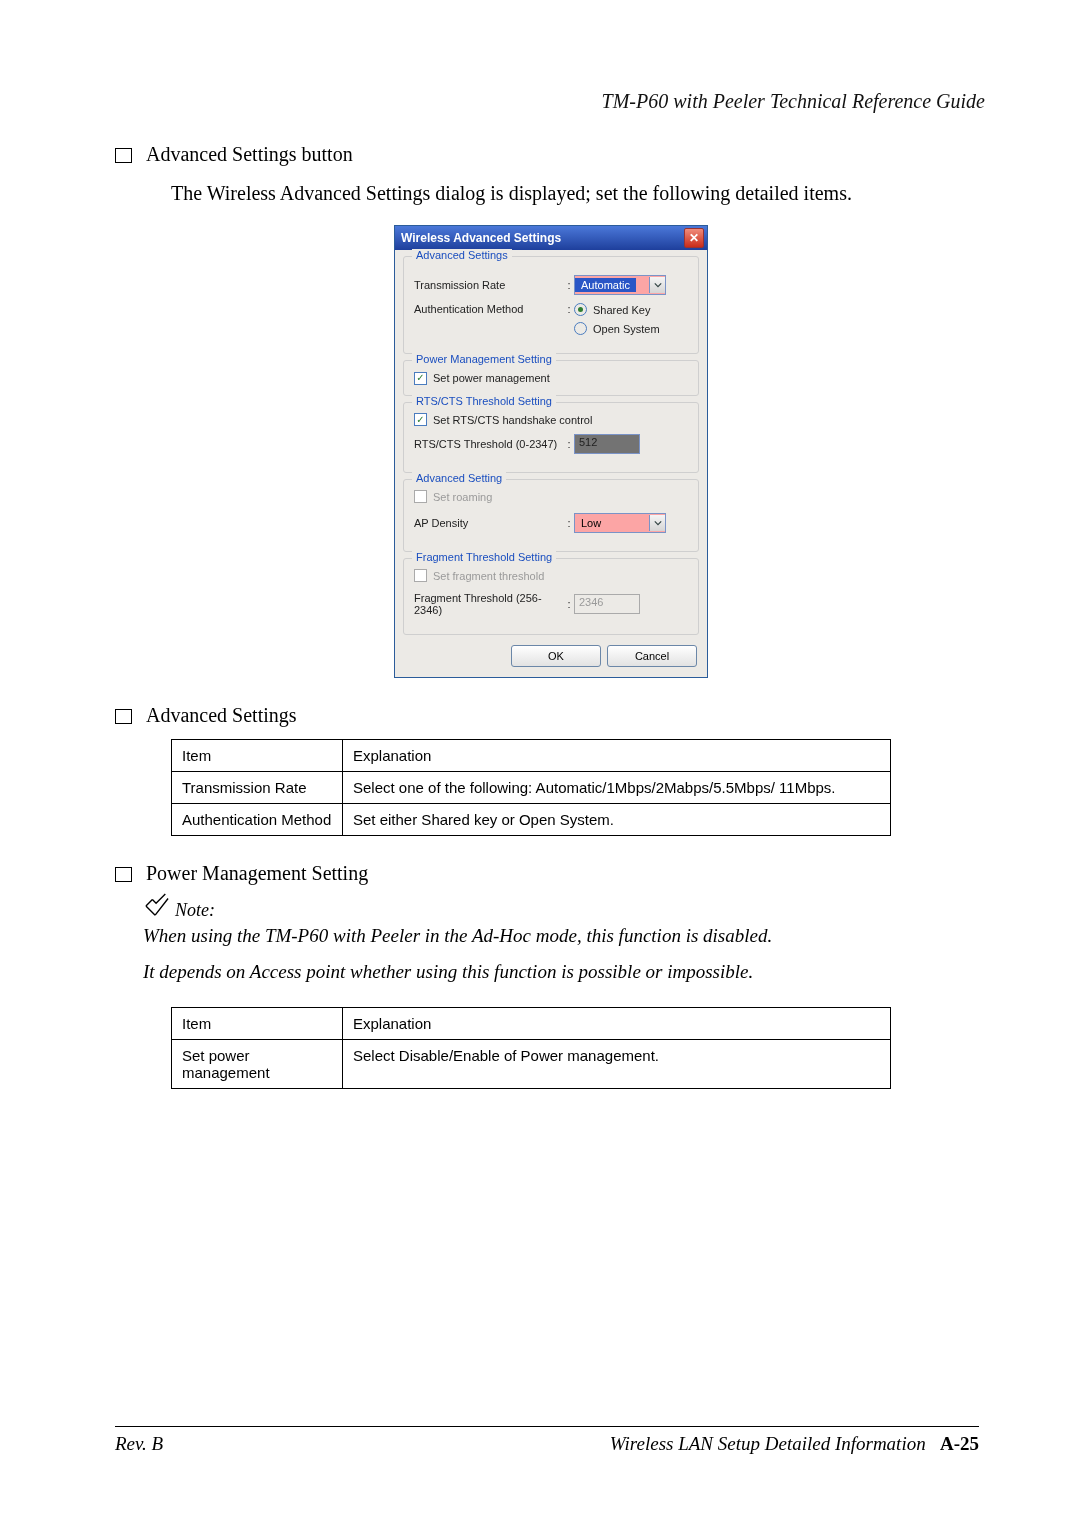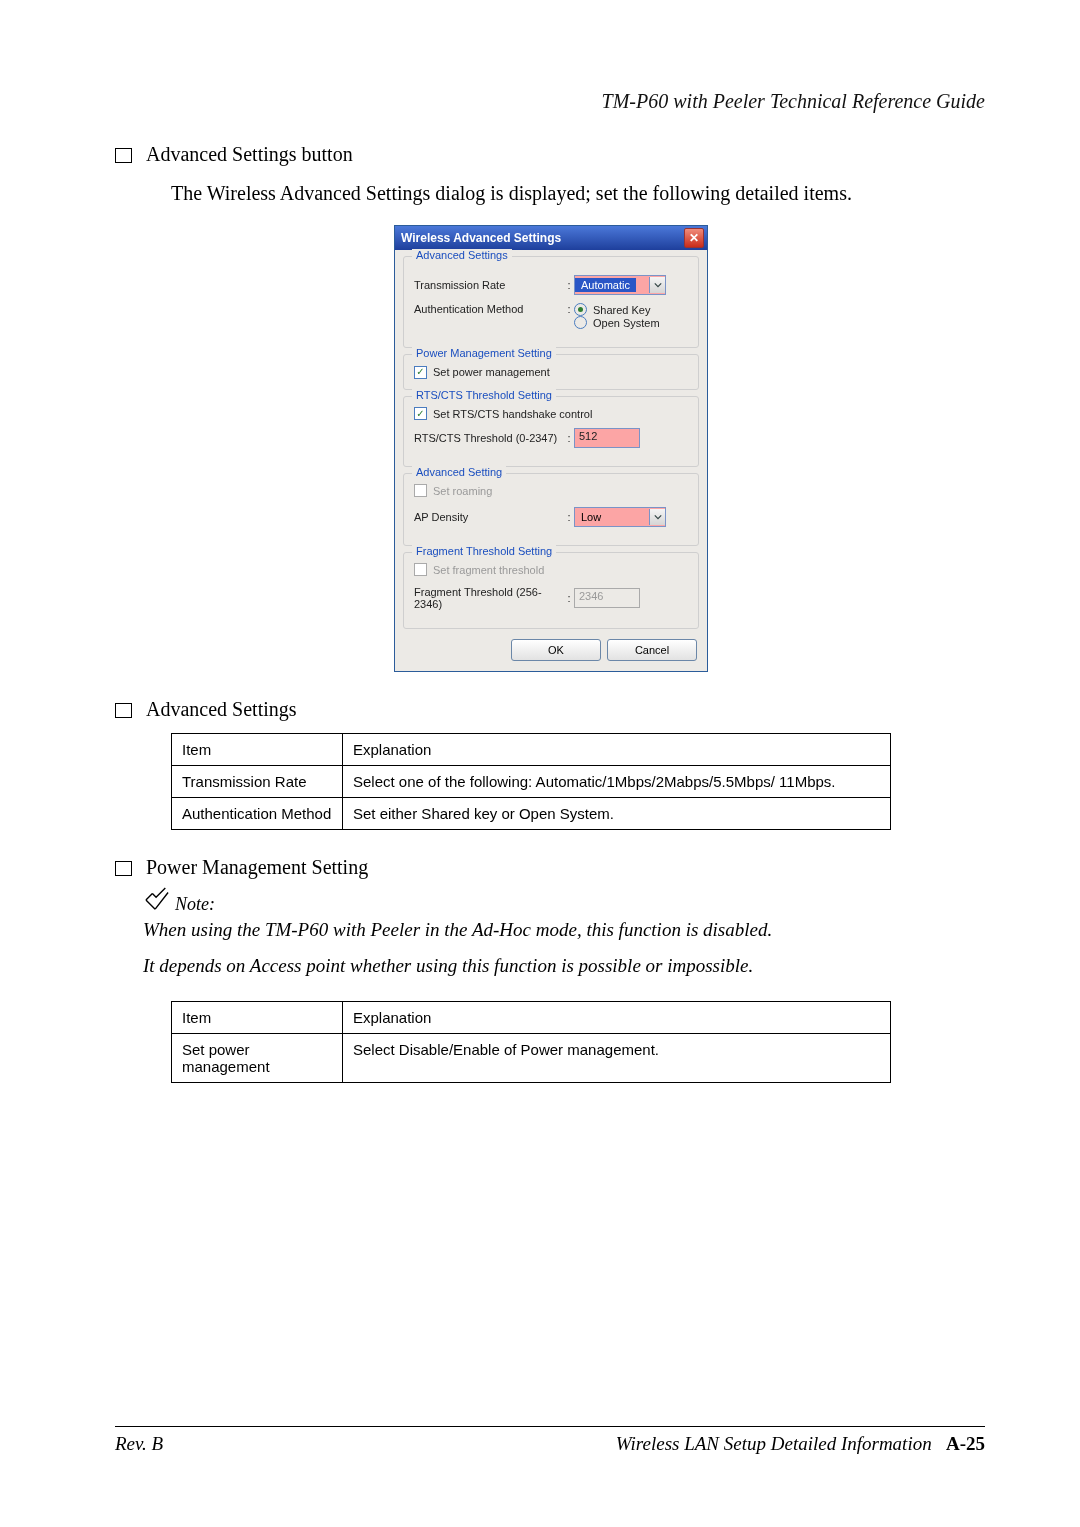--- a/index.html
+++ b/index.html
@@ -110,36 +110,36 @@
   }
   .combo .hl { background:#2a56c6; color:#fff; padding:1px 6px; }
   .combo .plain { padding:1px 6px; color:#000; }
   .combo .arrow {
     width:15px;height:16px;
     background:linear-gradient(#f5f5f5,#d5d5d5);
     border-left:1px solid #7a93c7;
     display:flex;align-items:center;justify-content:center;
   }
   .combo .arrow svg{width:8px;height:8px;}
-  .radio-col { display:flex; flex-direction:column; }
+  .radio-col { display:flex; flex-direction:column; gap:6px; }
   .radiobtn, .chk { display:inline-flex; align-items:center; gap:6px; }
   .radio-circle {
     width:11px;height:11px;border-radius:50%;
     border:1px solid #4a7cbf;display:inline-flex;
     align-items:center;justify-content:center;
   }
   .radio-dot{width:5px;height:5px;border-radius:50%;background:#2e7d32;}
   .chk-box{
     width:11px;height:11px;border:1px solid #4a7cbf;background:#fff;
     display:inline-flex;align-items:center;justify-content:center;
   }
   .chk-tick{color:#2e7d32;font-size:10px;line-height:1;}
   .chk.disabled .chk-box{border-color:#aaa;}
   .chk.disabled span.lbl{color:#9a9a9a;}
-  .txt { width:56px;height:16px;border:1px solid #7a93c7;background:#fca5a5;padding:1px 4px; }
+  .txt { width:56px;height:16px;border:1px solid #7a93c7;background:#737373;padding:1px 4px; }
   .txt.dis { background:#eceae6; color:#9a9a9a; border-color:#aaa; }
   .dlg-buttons{
     display:flex;justify-content:flex-end;gap:6px;
     padding:4px 10px 10px;
   }
   .winbtn{
     width:90px;height:22px;border:1px solid #6b87a8;border-radius:3px;
     background:linear-gradient(#fff,#e2e2e2);
     font-family:Tahoma,sans-serif;font-size:11px;
   }
@@ -163,21 +163,21 @@
 
   
   .note-row { margin: 8px 0 4px 28px; display:flex; align-items:flex-end; gap:4px;}
   .note-icon svg { width:28px; height:24px; }
   .note-word { font-style: italic; font-weight:normal; font-family:"Book Antiqua","Palatino Linotype",serif; font-size:18px; }
   .note-text { font-style: italic; font-family:"Book Antiqua","Palatino Linotype",serif; font-size:19px; margin:4px 0 0 28px; }
 
   
   .footer {
     position:absolute;
-    left:115px; right:95px; bottom:72px;
+    left:115px; right:101px; bottom:72px;
     border-top:1.5px solid #000;
     display:flex; justify-content:space-between;
     font-style:italic;
     font-family:"Book Antiqua","Palatino Linotype",serif;
     font-size:19px;
     padding-top:6px;
   }
 </style>
 </head>
 <body>

